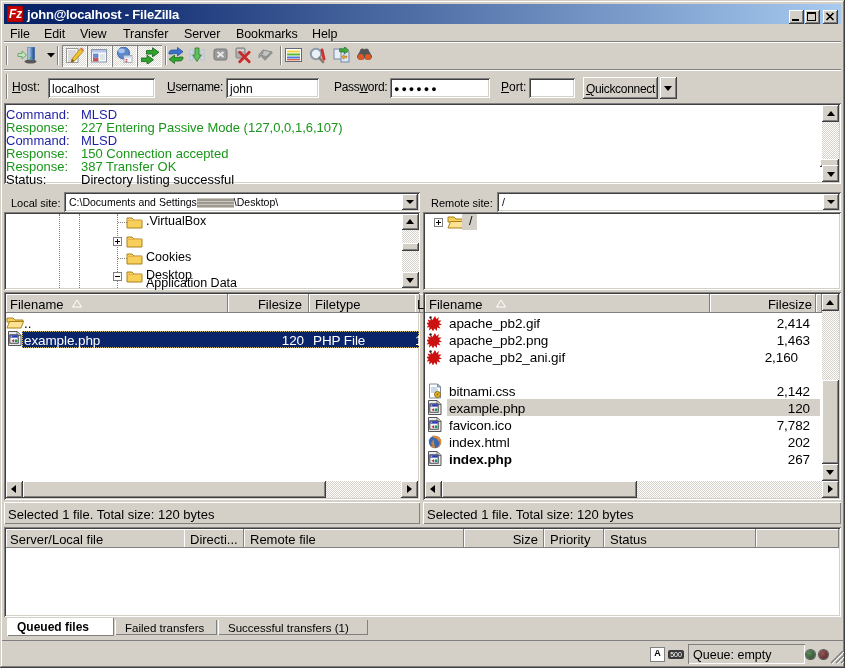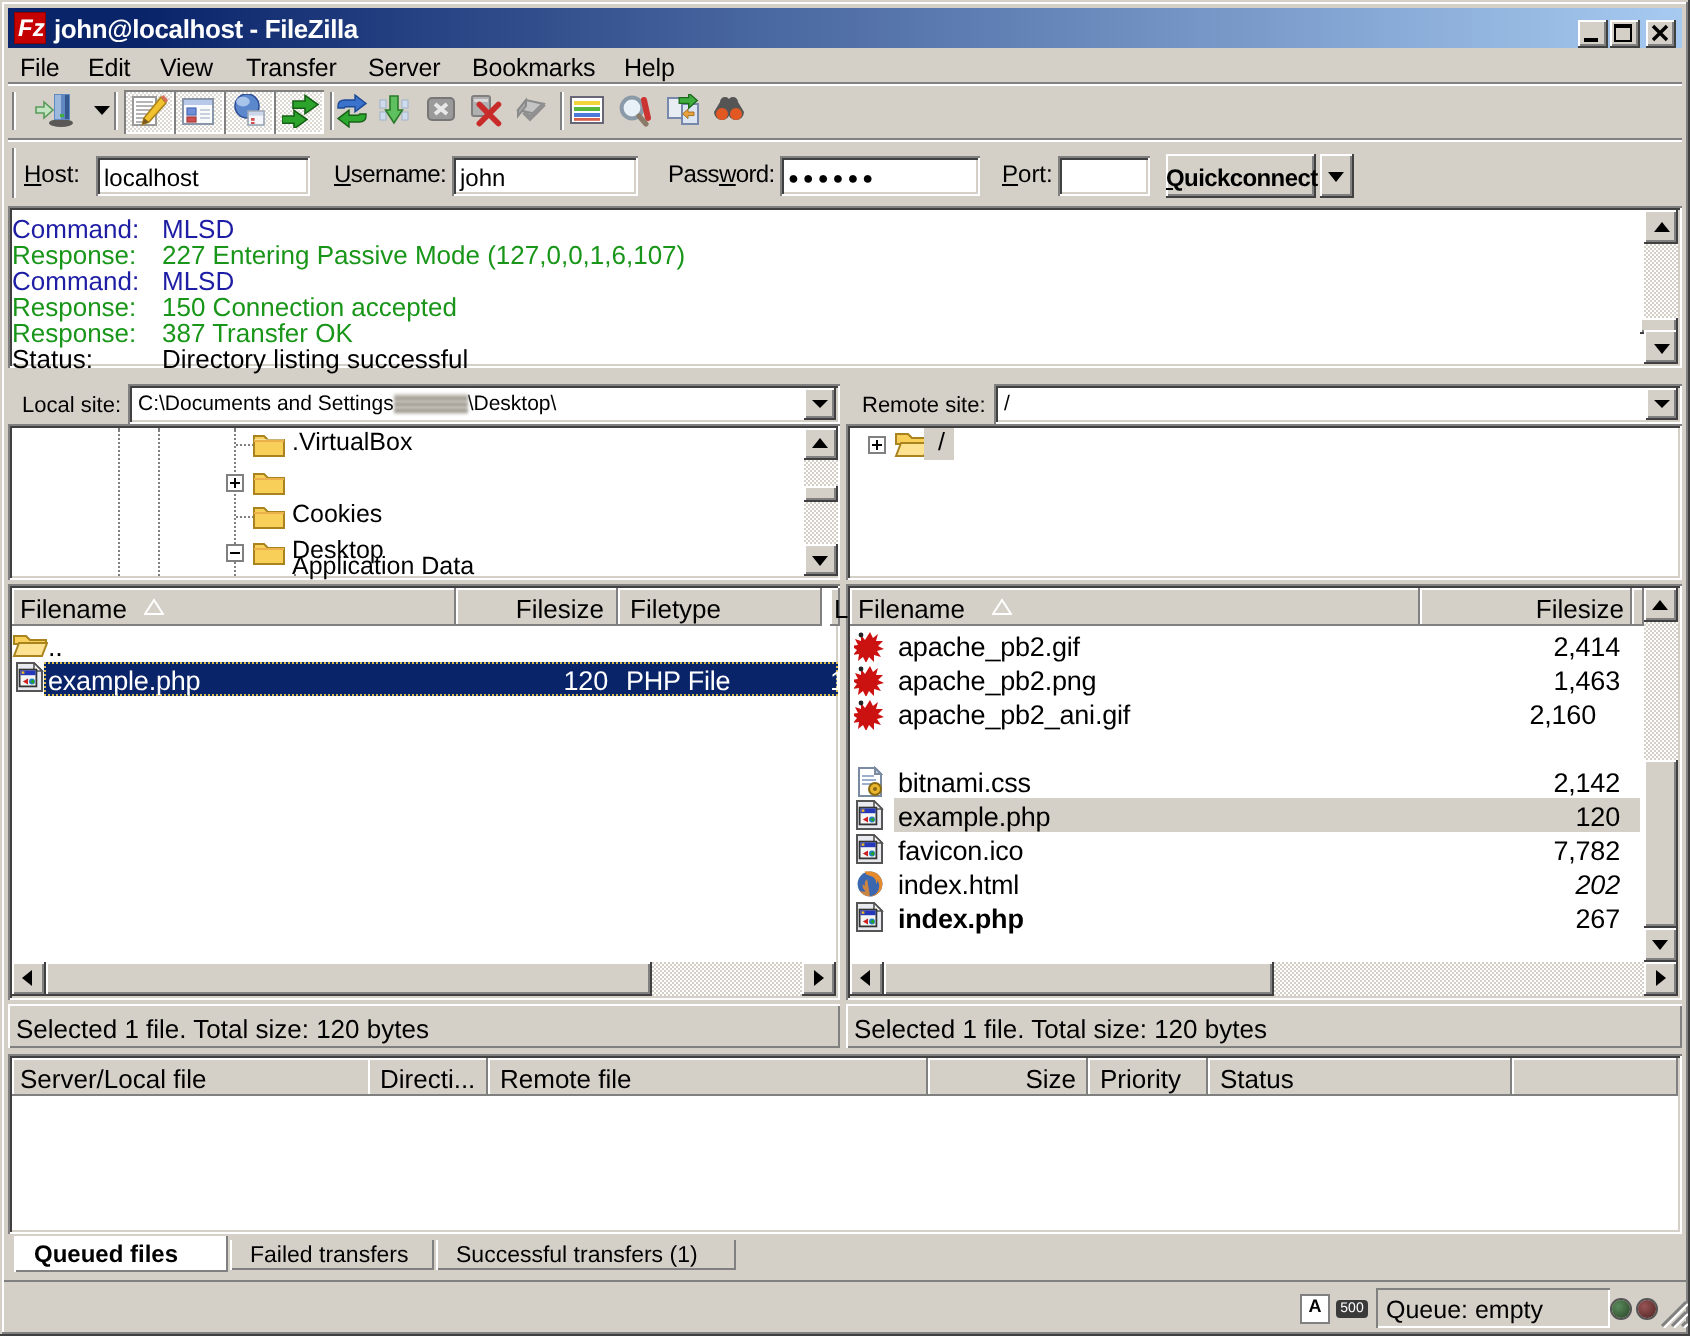--- a/index.html
+++ b/index.html
@@ -2,21 +2,21 @@
 <html><head><meta charset="utf-8">
 <style>
 * { margin:0; padding:0; box-sizing:border-box; }
 html,body { width:845px; height:668px; overflow:hidden; }
 body { font-family:"Liberation Sans", sans-serif; font-size:13px; color:#000; background:#D4D0C8; }
 .win { position:absolute; left:0; top:0; width:845px; height:668px; background:#D4D0C8;
   box-shadow: inset -1px -1px 0 #404040, inset 1px 1px 0 #D4D0C8, inset -2px -2px 0 #808080, inset 2px 2px 0 #fff; }
 .abs { position:absolute; }
 .sunken2 { box-shadow: inset 1px 1px 0 #808080, inset -1px -1px 0 #fff, inset 2px 2px 0 #404040, inset -2px -2px 0 #D4D0C8; }
 .sunken1 { box-shadow: inset 1px 1px 0 #808080, inset -1px -1px 0 #fff; }
-.raised2 { box-shadow: inset -1px -1px 0 #404040, inset 1px 1px 0 #fff, inset -2px -2px 0 #808080, inset 2px 2px 0 #D4D0C8; font-weight: bold; }
+.raised2 { box-shadow: inset -1px -1px 0 #404040, inset 1px 1px 0 #fff, inset -2px -2px 0 #808080, inset 2px 2px 0 #D4D0C8; }
 .checker { background-image: repeating-conic-gradient(#ffffff 0% 25%, #d4d0c8 0% 50%); background-size:2px 2px; }
 .u { text-decoration:underline; }
 
 .titlebar { left:4px; top:4px; width:837px; height:20px; background:linear-gradient(to right,#0A246A,#0A246A 8%,#A6CAF0); }
 .titletext { position:absolute; left:23px; top:3px; color:#fff; font-weight:bold; font-size:13px; letter-spacing:-0.2px; }
 .wbtn { position:absolute; top:6px; width:15px; height:14px; background:#D4D0C8;
   box-shadow: inset -1px -1px 0 #404040, inset 1px 1px 0 #fff, inset -2px -2px 0 #808080, inset 2px 2px 0 #D4D0C8; }
 
 .menu { left:4px; top:24px; width:837px; height:18px; }
 .menu span { position:absolute; top:3px; font-size:12.5px; letter-spacing:-0.1px; }
@@ -361,21 +361,21 @@
   <div class="abs pane sunken2" style="left:4px; top:292px; width:416px; height:208px;">
     <div class="hcol" style="left:2px; width:222px;">
         <span style="left:4px;">Filename</span>
       <svg class="abs" style="left:66px; top:5px;" width="10" height="9">
           <path d="M5 1 L9.5 8 L0.5 8 Z" fill="#d4d0c8" stroke="#fff" stroke-width="1"></path>
         </svg>
     </div>
     <div class="hcol" style="left:224px; width:81px;">
         <span style="right:7px;">Filesize</span>
       </div>
-    <div class="hcol" style="left:305px; width:102px;">
+    <div class="hcol" style="left:305px; width:128px;">
         <span style="left:6px;">Filetype</span>
       </div>
     <div class="hcol" style="left:411px; width:5px;"></div>
     <div class="abs" style="left:413px; top:5px; z-index:3;">L</div>
 
     <div class="row" style="left:2px; top:22px; width:412px;">
       <svg class="abs" style="left:0px; top:1px;" width="18" height="15" viewBox="0 0 18 15">
           <path d="M1 3 h6 l2 2 h8 v2 h-16 z" fill="#F8CF58" stroke="#A8831E"></path>
           <path d="M1 13 l2.5 -6.5 h14 l-2.5 6.5 z" fill="#FCE291" stroke="#A8831E"></path>
         </svg>
@@ -455,21 +455,21 @@
           <use href="#i-php"></use>
         </svg>
       <span style="left:24px;">favicon.ico</span>
         <span class="num" style="right:10px;">7,782</span>
     </div>
     <div class="row" style="left:2px; top:141px; width:395px;">
       <svg class="abs icp" style="left:2px; top:1px;" width="16" height="16">
           <use href="#i-firefox"></use>
         </svg>
       <span style="left:24px;">index.html</span>
-        <span class="num" style="right:10px;font-style:italic;">202</span>
+        <span class="num" style="right:10px;">202</span>
     </div>
     <div class="row" style="left:2px; top:158px; width:395px;">
       <svg class="abs icp" style="left:2px; top:1px;" width="16" height="16">
           <use href="#i-php"></use>
         </svg>
       <span style="left:24px;font-weight:bold;">index.php</span>
         <span class="num" style="right:10px;">267</span>
     </div>
 
     <div class="abs checker" style="left:399px; top:2px; width:17px; height:189px;"></div>

